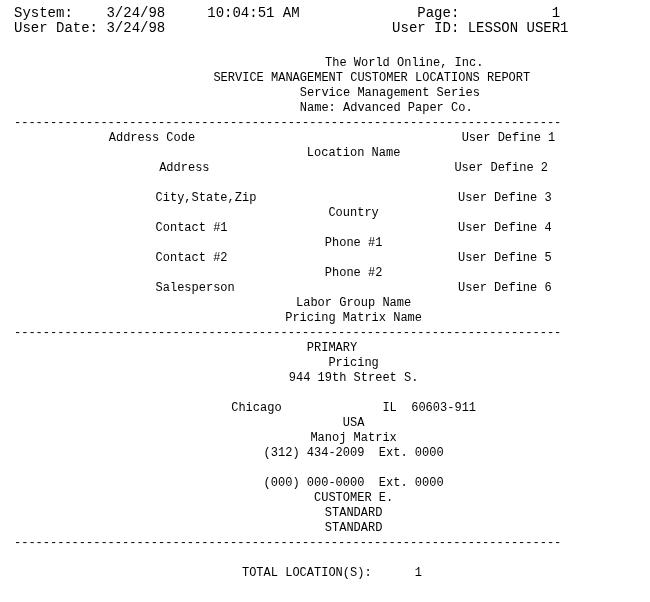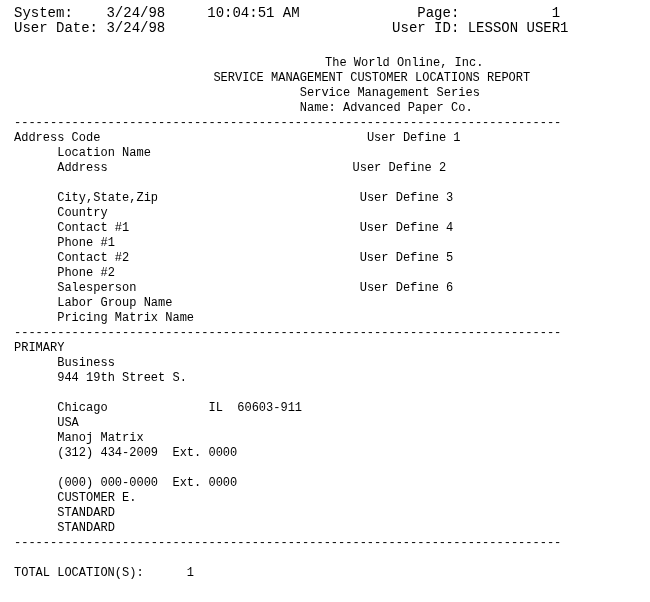--- a/index.html
+++ b/index.html
@@ -51,20 +51,21 @@
   .sect {
     margin-left: 14px;
   }
   .spacer {
     display: block;
     height: 15px;
   }
   .twocol {
     display: block;
     white-space: pre;
+    text-align: center;
   }
 </style>
 </head>
 <body>
 
 <div class="page">
 
   <div class="hdr-block">
     <span class="row"><span>System:</span><span>    </span><span>3/24/98</span><span>     </span><span>10:04:51 AM</span><span>              </span><span>Page:</span><span>           </span><span>1</span></span>
     <span class="row"><span>User Date:</span><span> </span><span>3/24/98</span><span>                           </span><span>User ID:</span><span> </span><span>LESSON USER1</span></span>
@@ -92,21 +93,21 @@
     <span class="twocol"><span>      </span><span>Phone #2</span></span>
     <span class="twocol"><span>      </span><span>Salesperson</span><span>                               </span><span>User Define 6</span></span>
     <span class="twocol"><span>      </span><span>Labor Group Name</span></span>
     <span class="twocol"><span>      </span><span>Pricing Matrix Name</span></span>
   </div>
 
   <span class="rule">----------------------------------------------------------------------------</span>
 
   <div class="sect">
     <span class="twocol">PRIMARY</span>
-    <span class="twocol"><span>      </span><span>Business</span></span>
+    <span class="twocol"><span>      </span><span>Pricing</span></span>
     <span class="twocol"><span>      </span><span>944 19th Street S.</span></span>
     <span class="twocol spacer"> </span>
     <span class="twocol"><span>      </span><span>Chicago              IL  60603-911</span></span>
     <span class="twocol"><span>      </span><span>USA</span></span>
     <span class="twocol"><span>      </span><span>Manoj Matrix</span></span>
     <span class="twocol"><span>      </span><span>(312) 434-2009  Ext. 0000</span></span>
     <span class="twocol spacer"> </span>
     <span class="twocol"><span>      </span><span>(000) 000-0000  Ext. 0000</span></span>
     <span class="twocol"><span>      </span><span>CUSTOMER E.</span></span>
     <span class="twocol"><span>      </span><span>STANDARD</span></span>

